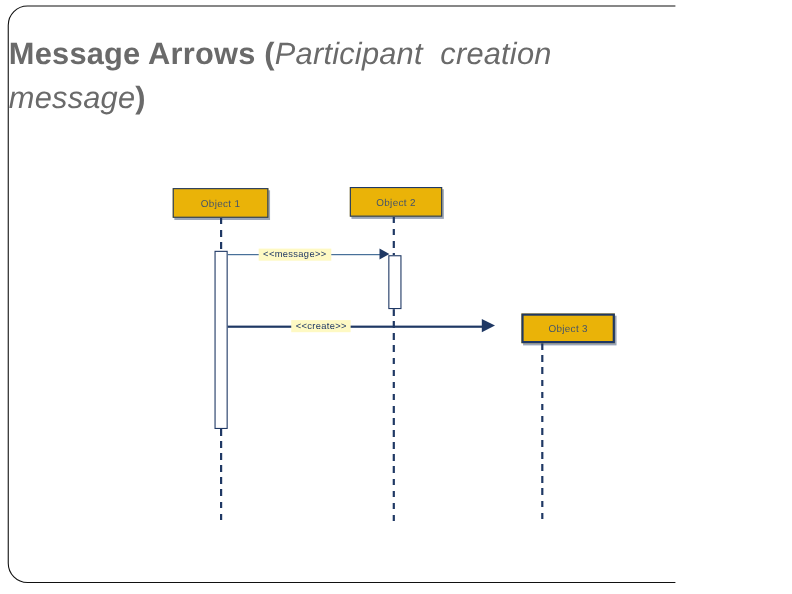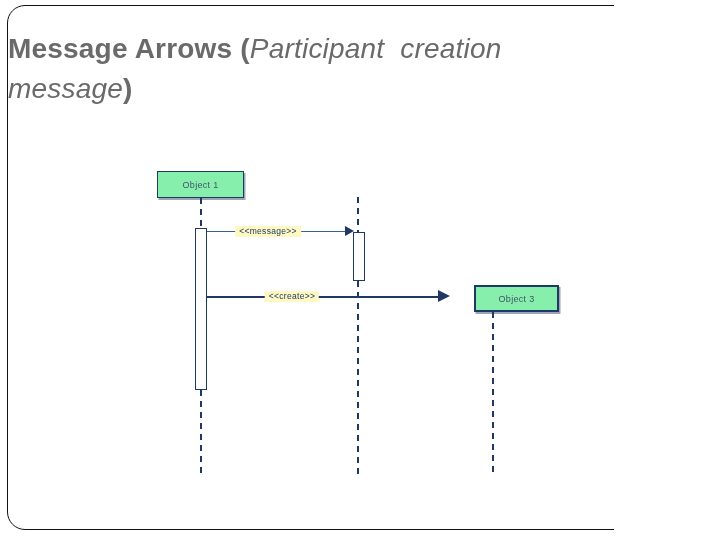--- a/index.html
+++ b/index.html
@@ -38,21 +38,21 @@
     letter-spacing: 0.2px;
   }
   .slide-title .title-italic {
     font-style: italic;
     font-weight: normal;
   }
   
   .pbox {
     position: absolute;
     box-sizing: border-box;
-    background: #86efac;
+    background: #eab308;
     border: 1.5px solid #1f3864;
     box-shadow: 1.5px 2px 0 rgba(31, 56, 100, 0.45);
     display: flex;
     align-items: center;
     justify-content: center;
     font-size: 9px;
     color: #44546a;
     letter-spacing: 0.3px;
     z-index: 3;
   }
@@ -133,20 +133,23 @@
   <div class="lifeline ll2a"></div>
   <div class="lifeline ll2b"></div>
   <div class="lifeline ll3"></div>
 
   <div class="activation bar1"></div>
   <div class="activation bar2"></div>
 
   <div class="pbox box1">
     <span>Object 1</span>
   </div>
+  <div class="pbox box2">
+    <span>Object 2</span>
+  </div>
   <div class="pbox box3">
     <span>Object 3</span>
   </div>
 
   <div class="msg-line line-message"></div>
   <div class="arrowhead arrow-message"></div>
   <div class="msg-label label-message">&lt;&lt;message&gt;&gt;</div>
 
   <div class="msg-line line-create"></div>
   <div class="arrowhead arrow-create"></div>

